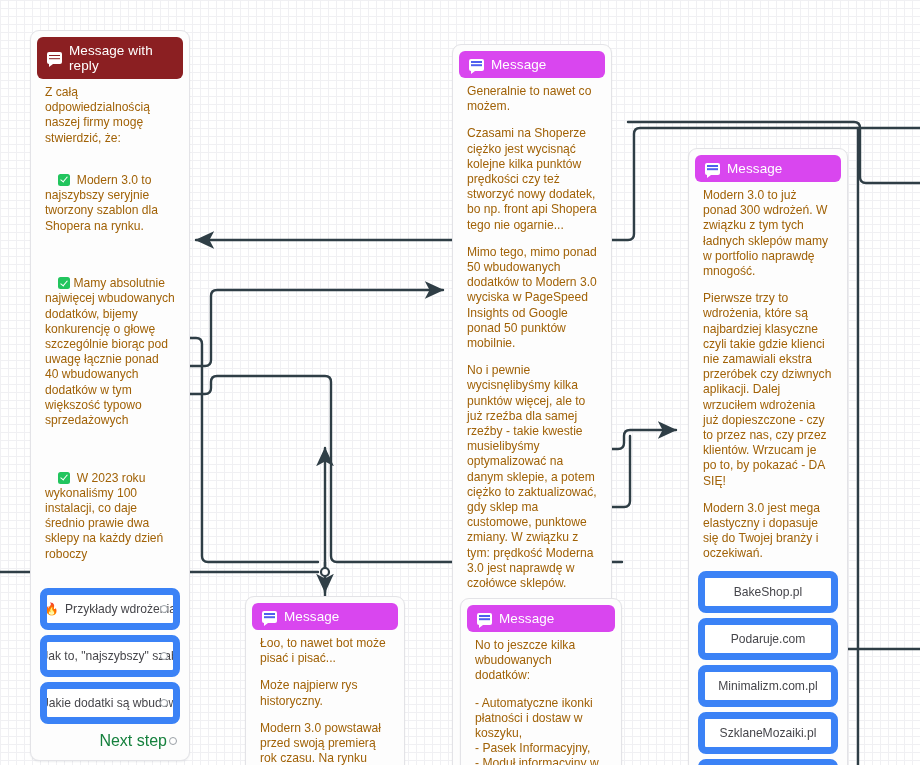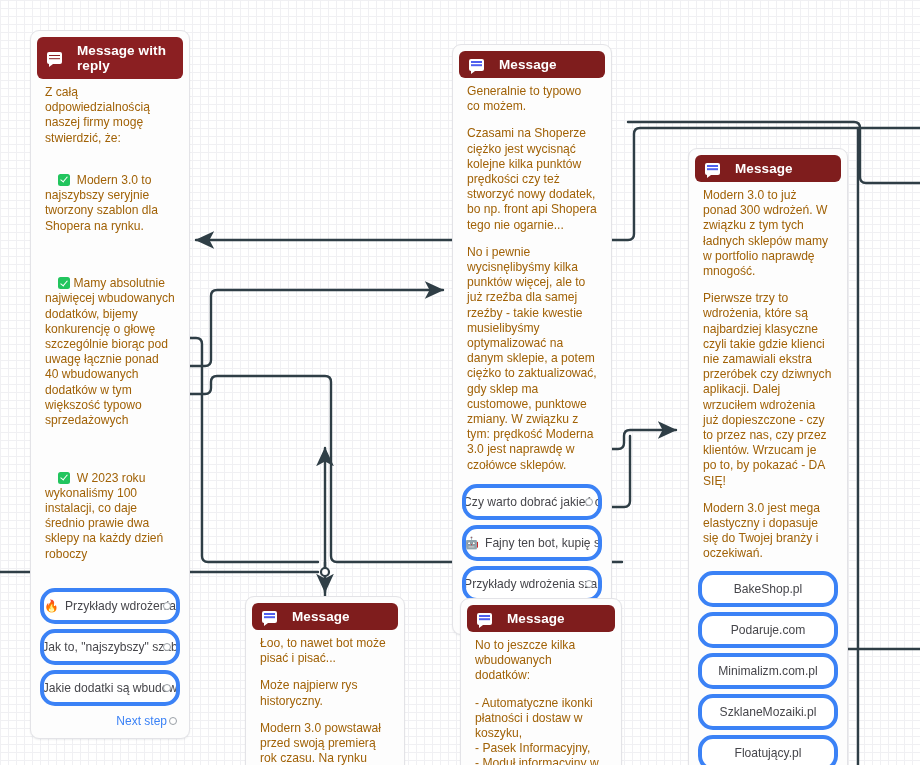--- a/index.html
+++ b/index.html
@@ -22,29 +22,29 @@
     position:absolute;z-index:2;
     background:#fdfdfd;
     border:1px solid #e3e3e7;
     border-radius:9px;
     box-shadow:0 1px 2px rgba(16,24,40,.07);
     padding:6px;
     box-sizing:border-box;
     overflow:hidden;
   }
   .hdr{
-    display:flex;align-items:center;gap:15px;
+    display:flex;align-items:center;gap:7px;
     border-radius:6px;
     padding:6px 10px;
     color:#fff;
-    font-size:13.5px;font-weight:bold;
+    font-size:13.5px;font-weight:normal;
     letter-spacing:.1px;
     box-sizing:border-box;
   }
-  .hdr.blue{background:#7f1d1d;}
+  .hdr.blue{background:#d946ef;}
   .hdr.red{background:#8b1f22;}
   .msgicon{
     width:15px;height:12px;flex:none;position:relative;
     background:#fff;border-radius:2px;
   }
   .msgicon::before{
     content:"";position:absolute;left:2px;top:2.5px;width:11px;height:1.6px;background:#4f5fef;
     box-shadow:0 3.2px 0 0 #4f5fef;
   }
   .hdr.red .msgicon::before{background:#8b1f22;box-shadow:0 3.2px 0 0 #8b1f22;}
@@ -53,23 +53,23 @@
     border-left:4px solid #fff;border-top:4px solid #fff;
     border-right:3px solid transparent;border-bottom:3px solid transparent;
   }
   .body{
     padding:6px 8px 2px 8px;
     font-size:12.1px;line-height:15.2px;color:#a16207;
     white-space:pre-wrap;
   }
   .btn{
     margin:5px 3px 0 3px;
-    border:4px solid #3b82f6;
+    border:7px solid #3b82f6;
     background:#fff;
-    border-radius:15px;
+    border-radius:8px;
     padding:7px 10px;
     font-size:12.1px;color:#46464b;
     white-space:nowrap;overflow:hidden;
     position:relative;
     box-sizing:border-box;
     display:flex;align-items:center;gap:6px;
   }
   .btn.center{justify-content:center;}
   .btn .em{font-size:12px;line-height:1;}
   .chk{
@@ -78,21 +78,21 @@
   .chk::after{
     content:"";position:absolute;left:3.4px;top:1.3px;width:3px;height:6px;
     border:solid #fff;border-width:0 1.7px 1.7px 0;transform:rotate(40deg);
   }
   .port{
     position:absolute;right:5px;top:50%;transform:translateY(-50%);
     width:6px;height:6px;border-radius:50%;
     border:1px solid #9aa0a6;background:#fff;
   }
   .nextstep{
-    text-align:right;color:#3b82f6;font-size:12px;
+    text-align:right;color:#15803d;font-size:16px;
     padding:8px 16px 4px 8px;position:relative;
   }
   .nextstep .port{right:6px;top:calc(50% + 2px);}
   .inlinechk{display:inline-block;vertical-align:-2px;margin-right:3px;}
 </style>
 </head>
 <body>
 
 <div id="grid"></div>
 
@@ -165,22 +165,23 @@
     <span>Next step</span>
     <span class="port"></span>
   </div>
 </div>
 
 <div class="node" style="left:452px;top:44px;width:160px;">
   <div class="hdr blue">
     <span class="msgicon"></span>
     <span>Message</span>
   </div>
-  <div class="body">Generalnie to typowo co możem.</div>
+  <div class="body">Generalnie to nawet co możem.</div>
   <div class="body" style="padding-top:10px;">Czasami na Shoperze ciężko jest wycisnąć kolejne kilka punktów prędkości czy też stworzyć nowy dodatek, bo np. front api Shopera tego nie ogarnie...</div>
+  <div class="body" style="padding-top:10px;">Mimo tego, mimo ponad 50 wbudowanych dodatków to Modern 3.0 wyciska w PageSpeed Insights od Google ponad 50 punktów mobilnie.</div>
   <div class="body" style="padding-top:10px;">No i pewnie wycisnęlibyśmy kilka punktów więcej, ale to już rzeźba dla samej rzeźby - takie kwestie musielibyśmy optymalizować na danym sklepie, a potem ciężko to zaktualizować, gdy sklep ma customowe, punktowe zmiany. W związku z tym: prędkość Moderna 3.0 jest naprawdę w czołówce sklepów.</div>
   <div class="btn center" style="margin-top:9px;">
     <span>Czy warto dobrać jakieś c</span>
     <span class="port"></span>
   </div>
   <div class="btn center">
     <span class="em">🤖</span>
     <span>Fajny ten bot, kupię s</span>
   </div>
   <div class="btn center">

